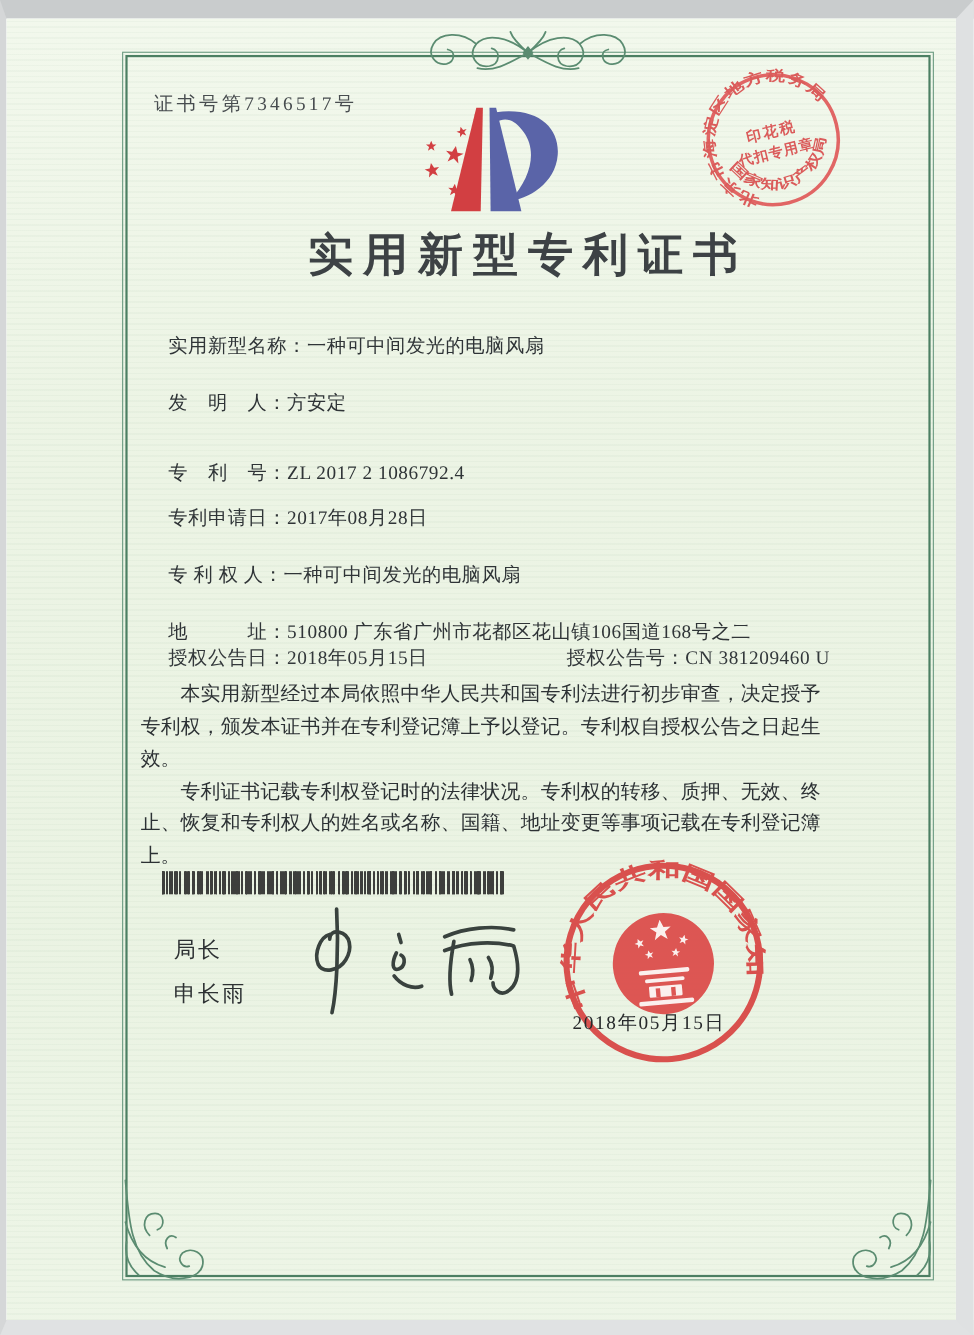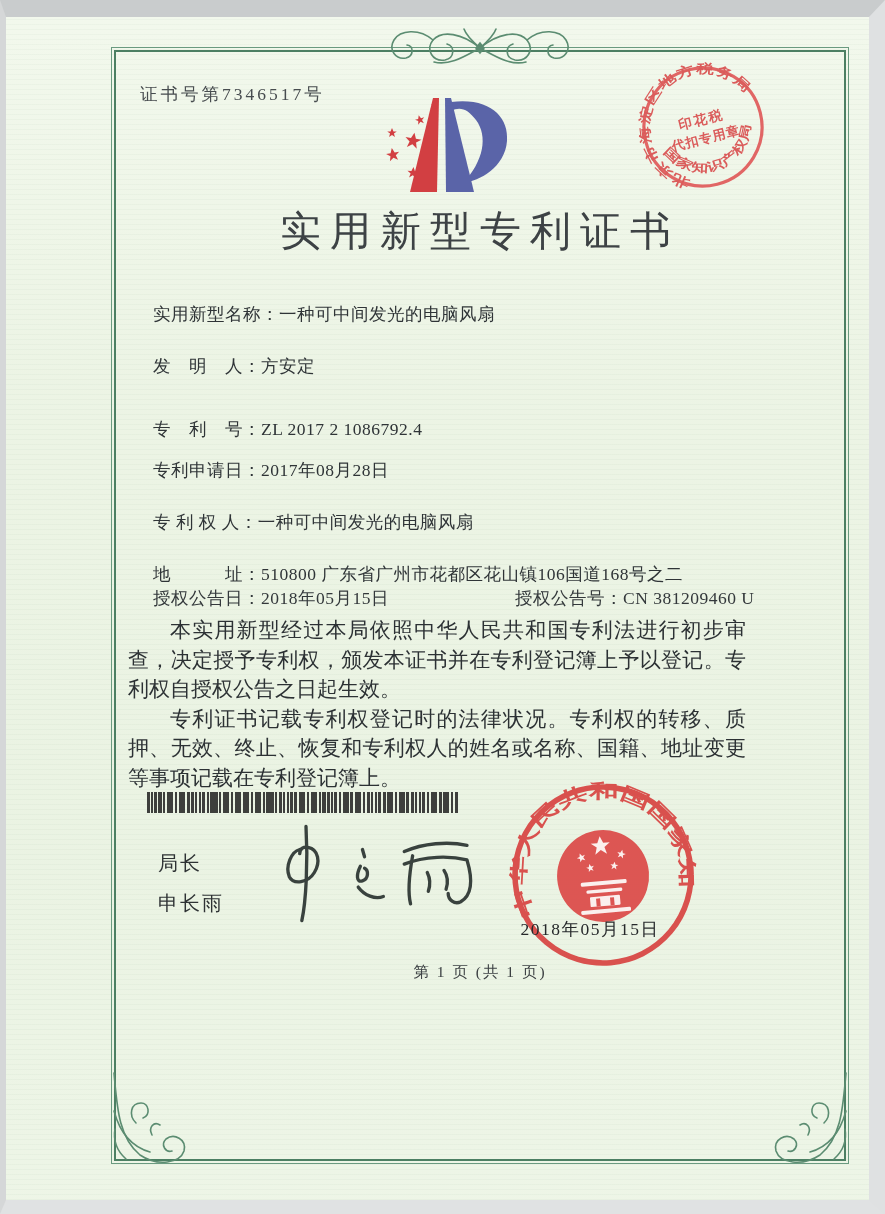--- a/index.html
+++ b/index.html
@@ -31,34 +31,34 @@
   .content { position:absolute; inset:0; color:#33383b; }
 
   .cert-no { position:absolute; left:28px; top:34px; font-size:17.5px;
     letter-spacing:3px; color:#474c4f; }
 
   .logo { position:absolute; left:238px; top:40px; width:170px; height:120px; }
 
   .tax-stamp { position:absolute; left:526px; top:14px; width:130px; height:130px; opacity:.92; }
 
   .title { position:absolute; top:156px; left:0; right:0; text-align:center;
-    font-size:41px; font-weight:400; letter-spacing:9px; color:#3d4245; }
+    font-size:41px; font-weight:700; letter-spacing:9px; color:#3d4245; }
 
   .fields { position:absolute; left:41px; top:254px; right:30px; font-size:17.5px; }
   .frow { position:absolute; left:0; white-space:nowrap; letter-spacing:.5px; }
   .frow .lab { color:#2f3437; }
   .frow .val { color:#2f3437; }
   .f0{top:0} .f1{top:52px} .f2{top:115px} .f3{top:156px} .f4{top:208px} .f5{top:260px}
 
   .grant-row { position:absolute; left:41px; top:538px; right:20px; font-size:17.5px;
     letter-spacing:.5px; white-space:nowrap; }
   .grant-right { position:absolute; left:362px; top:0; }
 
   .paras { position:absolute; left:16px; top:568px; width:618px;
-    font-size:21px; line-height:29.5px; text-align:justify; color:#2c3134; }
+    font-size:18px; line-height:29.5px; text-align:justify; color:#2c3134; }
   .paras p { text-indent:2em; margin:0; }
 
   .barcode { position:absolute; left:35px; top:744px; width:312px; height:21px;
     background:
       repeating-linear-gradient(90deg,#202020 0 2px,transparent 2px 4px),
       repeating-linear-gradient(90deg,#202020 0 1px,transparent 1px 7px),
       repeating-linear-gradient(90deg,#202020 0 3px,transparent 3px 11px);
     opacity:.85; }
 
   .director-title { position:absolute; left:46px; top:802px; font-size:20px;
@@ -224,18 +224,17 @@
               <rect x="70" y="129" width="50" height="4" rx="1.5"></rect>
             </g>
             <g fill="#dc4b49">
               <rect x="86" y="118" width="4" height="8"></rect>
               <rect x="100" y="118" width="4" height="8"></rect>
             </g>
           </g>
         </svg>
         <div class="seal-date">2018年05月15日</div>
 
-        <div class="footer">第 1 页 (共 1 页)</div>
       </div>
     </div>
   </div>
     </div>
 </div>
 
 </body></html>

